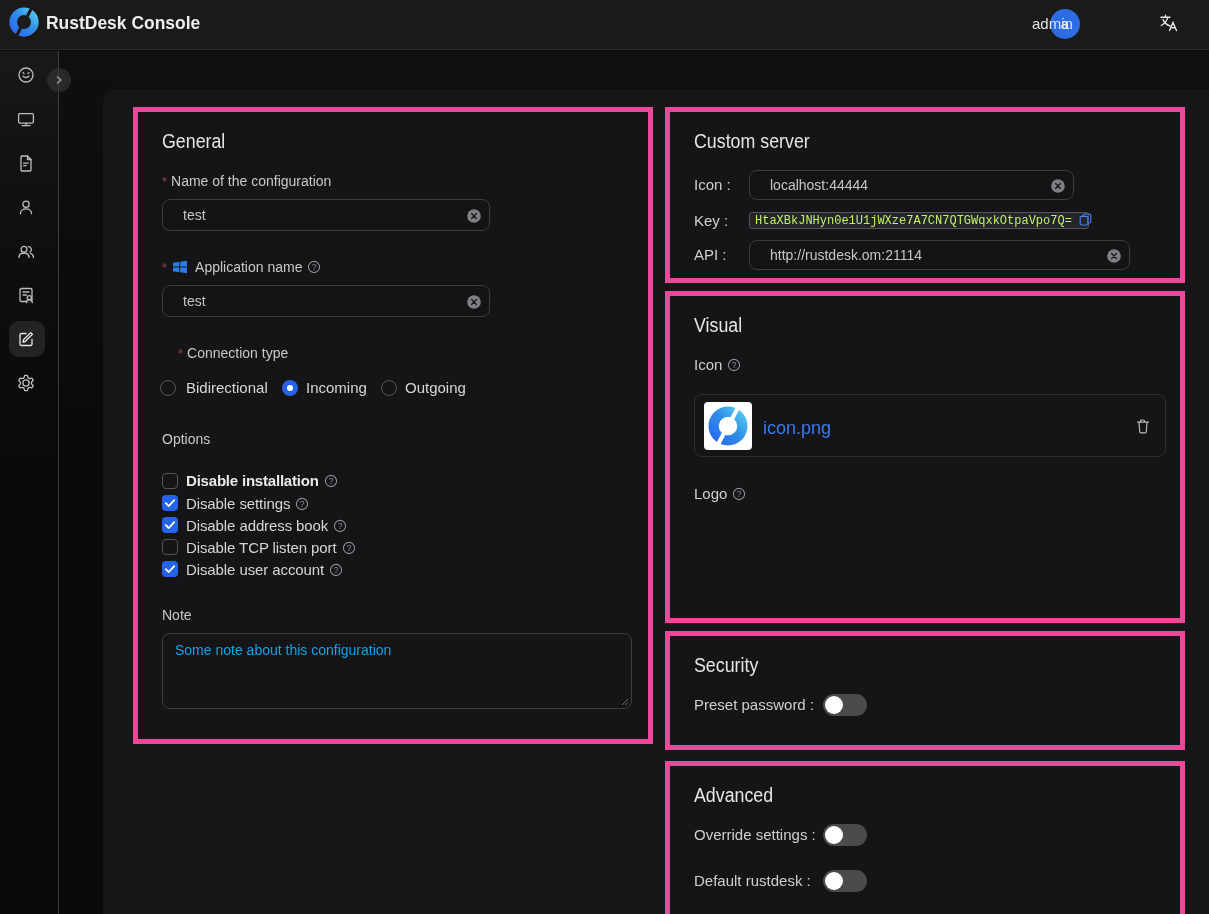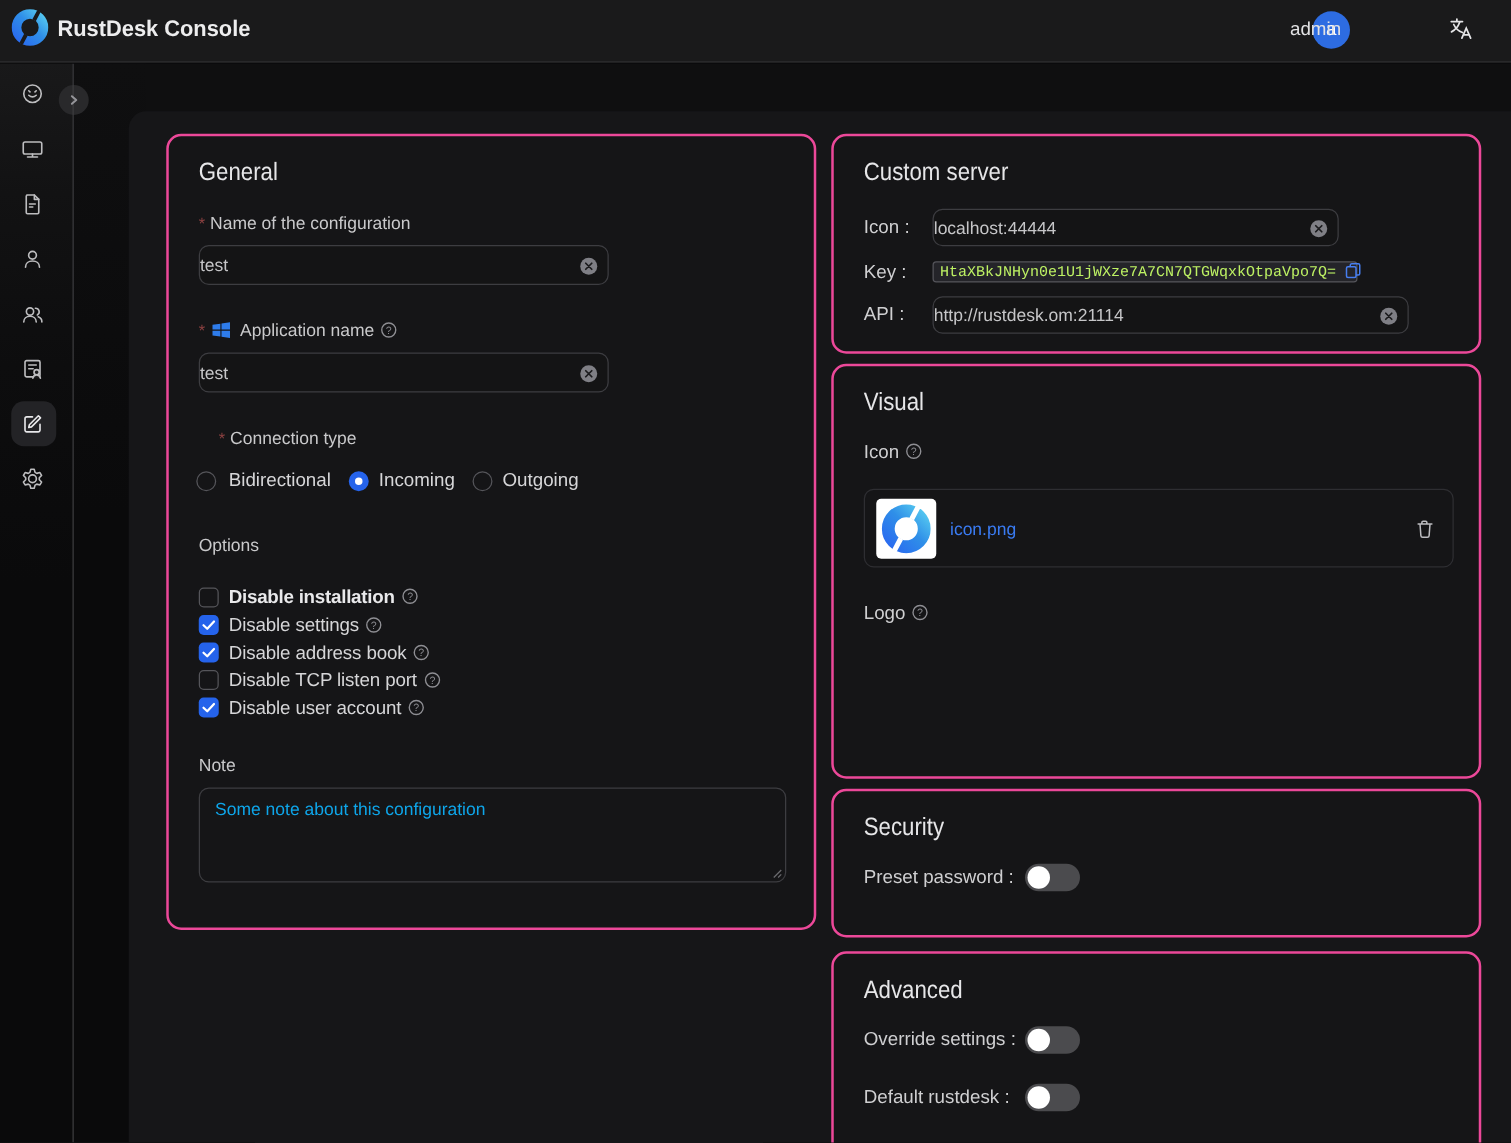--- a/index.html
+++ b/index.html
@@ -8,41 +8,41 @@
 .abs{position:absolute}
 #hdr{left:0;top:0;width:1209px;height:50px;background:#1a1a1b;border-bottom:1px solid #2e2e31;z-index:4}
 #avatar{z-index:5;left:1050px;top:9px;width:30px;height:30px;border-radius:50%;background:#2d6ce2;color:#fff;font-size:15px;text-align:center;line-height:30px}
 #admin{z-index:5;left:1032px;top:15px;font-size:15px;color:#e2e2e4}
 #side{left:0;top:51px;width:58px;height:863px;background:linear-gradient(180deg,#19191a 0%,#121213 12%,#0d0d0e 28%,#0a0a0b 48%,#0a0a0b 100%);z-index:3}
 #vline{left:58px;top:51px;width:1px;height:863px;background:#3c3c3f;z-index:6}
 #collapse{left:47px;top:68px;width:24px;height:24px;border-radius:50%;background:#29292b;z-index:5}
 .sic{left:17px;width:18px;height:18px;z-index:4}
 #activebg{left:9px;top:321px;width:36px;height:36px;border-radius:10px;background:#232326;z-index:3}
 #panel{left:103px;top:89px;width:1106px;height:825px;background:#161618;border-top-left-radius:14px;z-index:1}
-.card{position:absolute;background:#151517;border:2px solid #ec4899;border-radius:12px;z-index:2}
+.card{position:absolute;background:#151517;border:5px solid #ec4899;border-radius:0;z-index:2}
 .ct{left:24px;top:17px;font-size:20px;font-weight:400;color:#e6e6e8;line-height:24px;transform:scaleX(.89);transform-origin:0 50%}
 .lbl{font-size:14px;color:#c9c9cb;line-height:18px}
 .lbl2{font-size:15px;color:#cfcfd1;line-height:18px}
 .req{color:#8f4242;margin-right:4px;font-size:13px}
-.inp{position:absolute;height:32px;border:1px solid #3d3d41;border-radius:8px;background:#141415;font-size:14px;color:#c6c6c8;line-height:30px;padding-left:0}
+.inp{position:absolute;height:32px;border:1px solid #3d3d41;border-radius:8px;background:#141415;font-size:14px;color:#c6c6c8;line-height:30px;padding-left:20px}
 .inp svg{position:absolute;right:7px;top:8px}
 .radio{position:absolute;width:16px;height:16px;border-radius:50%;border:1px solid #55555a}
 .radio.on{border:5px solid #2563eb;background:#fff}
 .chk{position:absolute;width:16px;height:16px;border-radius:4px;border:1px solid #55555a}
 .chk.on{border:none;background:#2563eb}
 .chk svg{position:absolute;left:0;top:0}
 .cl{font-size:15px;color:#d6d6d8}
 .ckl{font-size:15px;letter-spacing:-.1px}
 .qm{vertical-align:-2px;margin-left:5px}
 .switch{position:absolute;width:44px;height:22px;border-radius:11px;background:#4b4b4e}
 .switch .knob{position:absolute;left:2px;top:2px;width:18px;height:18px;border-radius:50%;background:#fff}
 .upbox{position:absolute;width:472px;height:63px;border:1px solid #2e2e32;border-radius:8px}
 .thumb{position:absolute;left:9px;top:7px;width:48px;height:48px;background:#fff;border-radius:4px}
 .thumb svg{position:absolute;left:4px;top:4px}
-.fname{position:absolute;left:68px;top:23px;font-size:14px;color:#3a7bf2}
+.fname{position:absolute;left:68px;top:23px;font-size:18px;color:#3a7bf2}
 .trash{position:absolute;right:14px;top:23px}
 </style>
 </head>
 <body>
 
 <div id="hdr" class="abs"></div>
 <svg class="abs" style="left:9px;top:7px;z-index:5" width="30" height="30" viewBox="0 0 32 32">
 <defs>
       <linearGradient id="rg" x1="0" y1="1" x2="1" y2="0">
         <stop offset="0" stop-color="#2a6af0"></stop>

